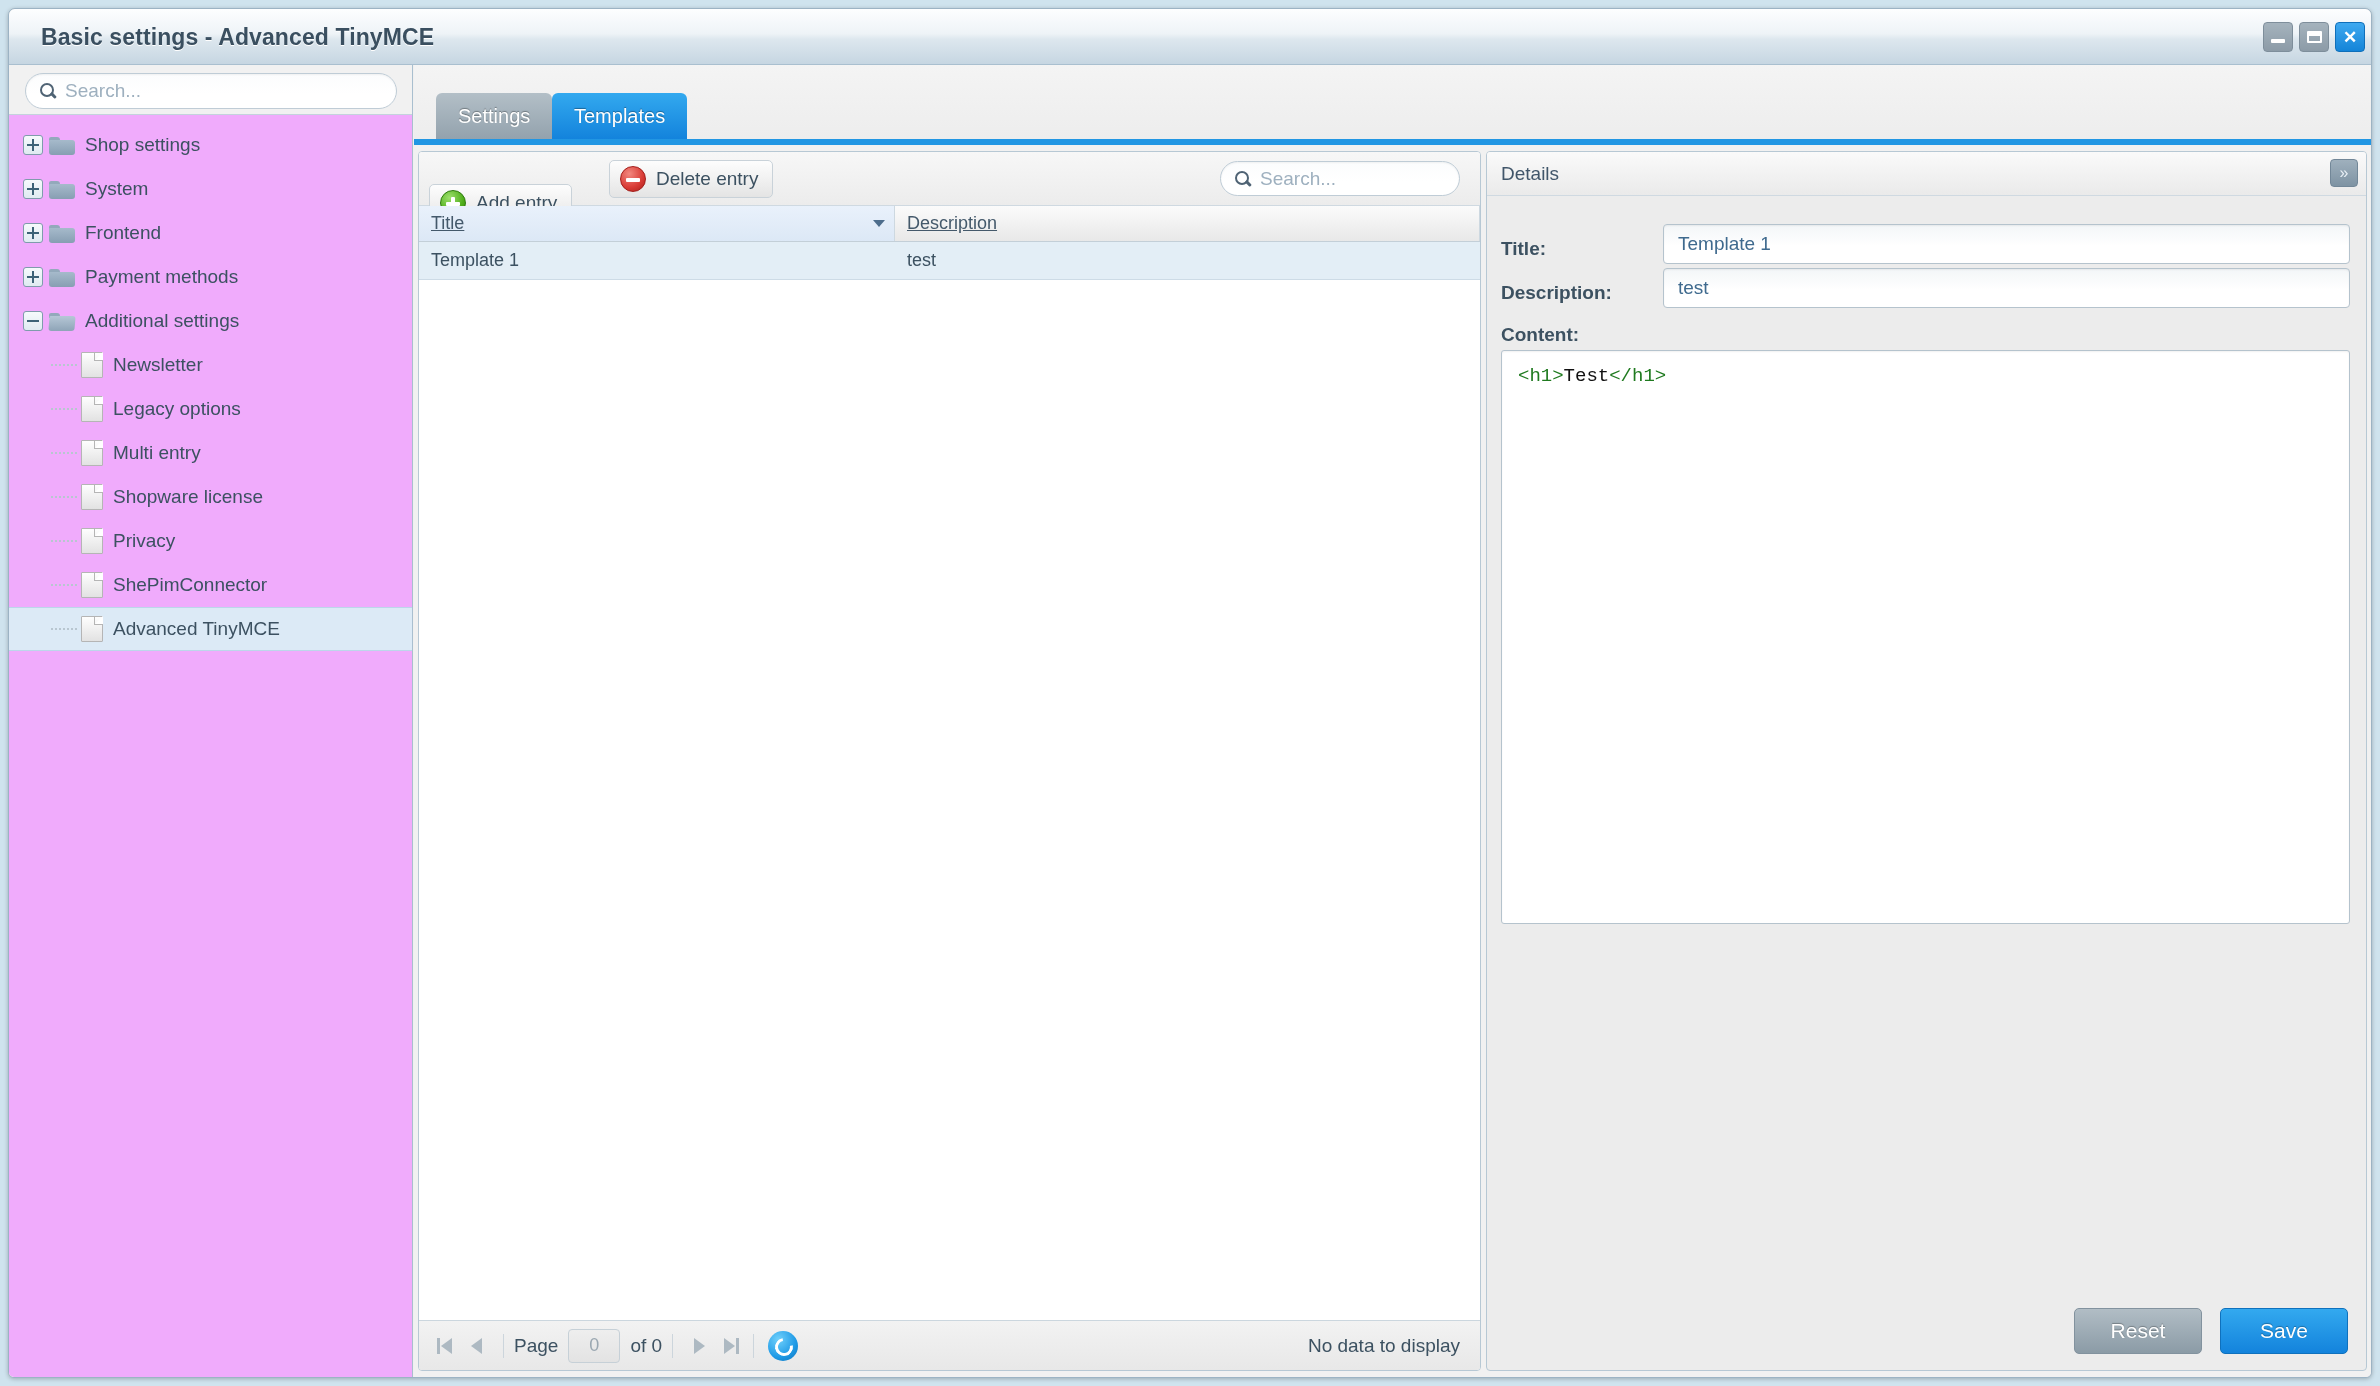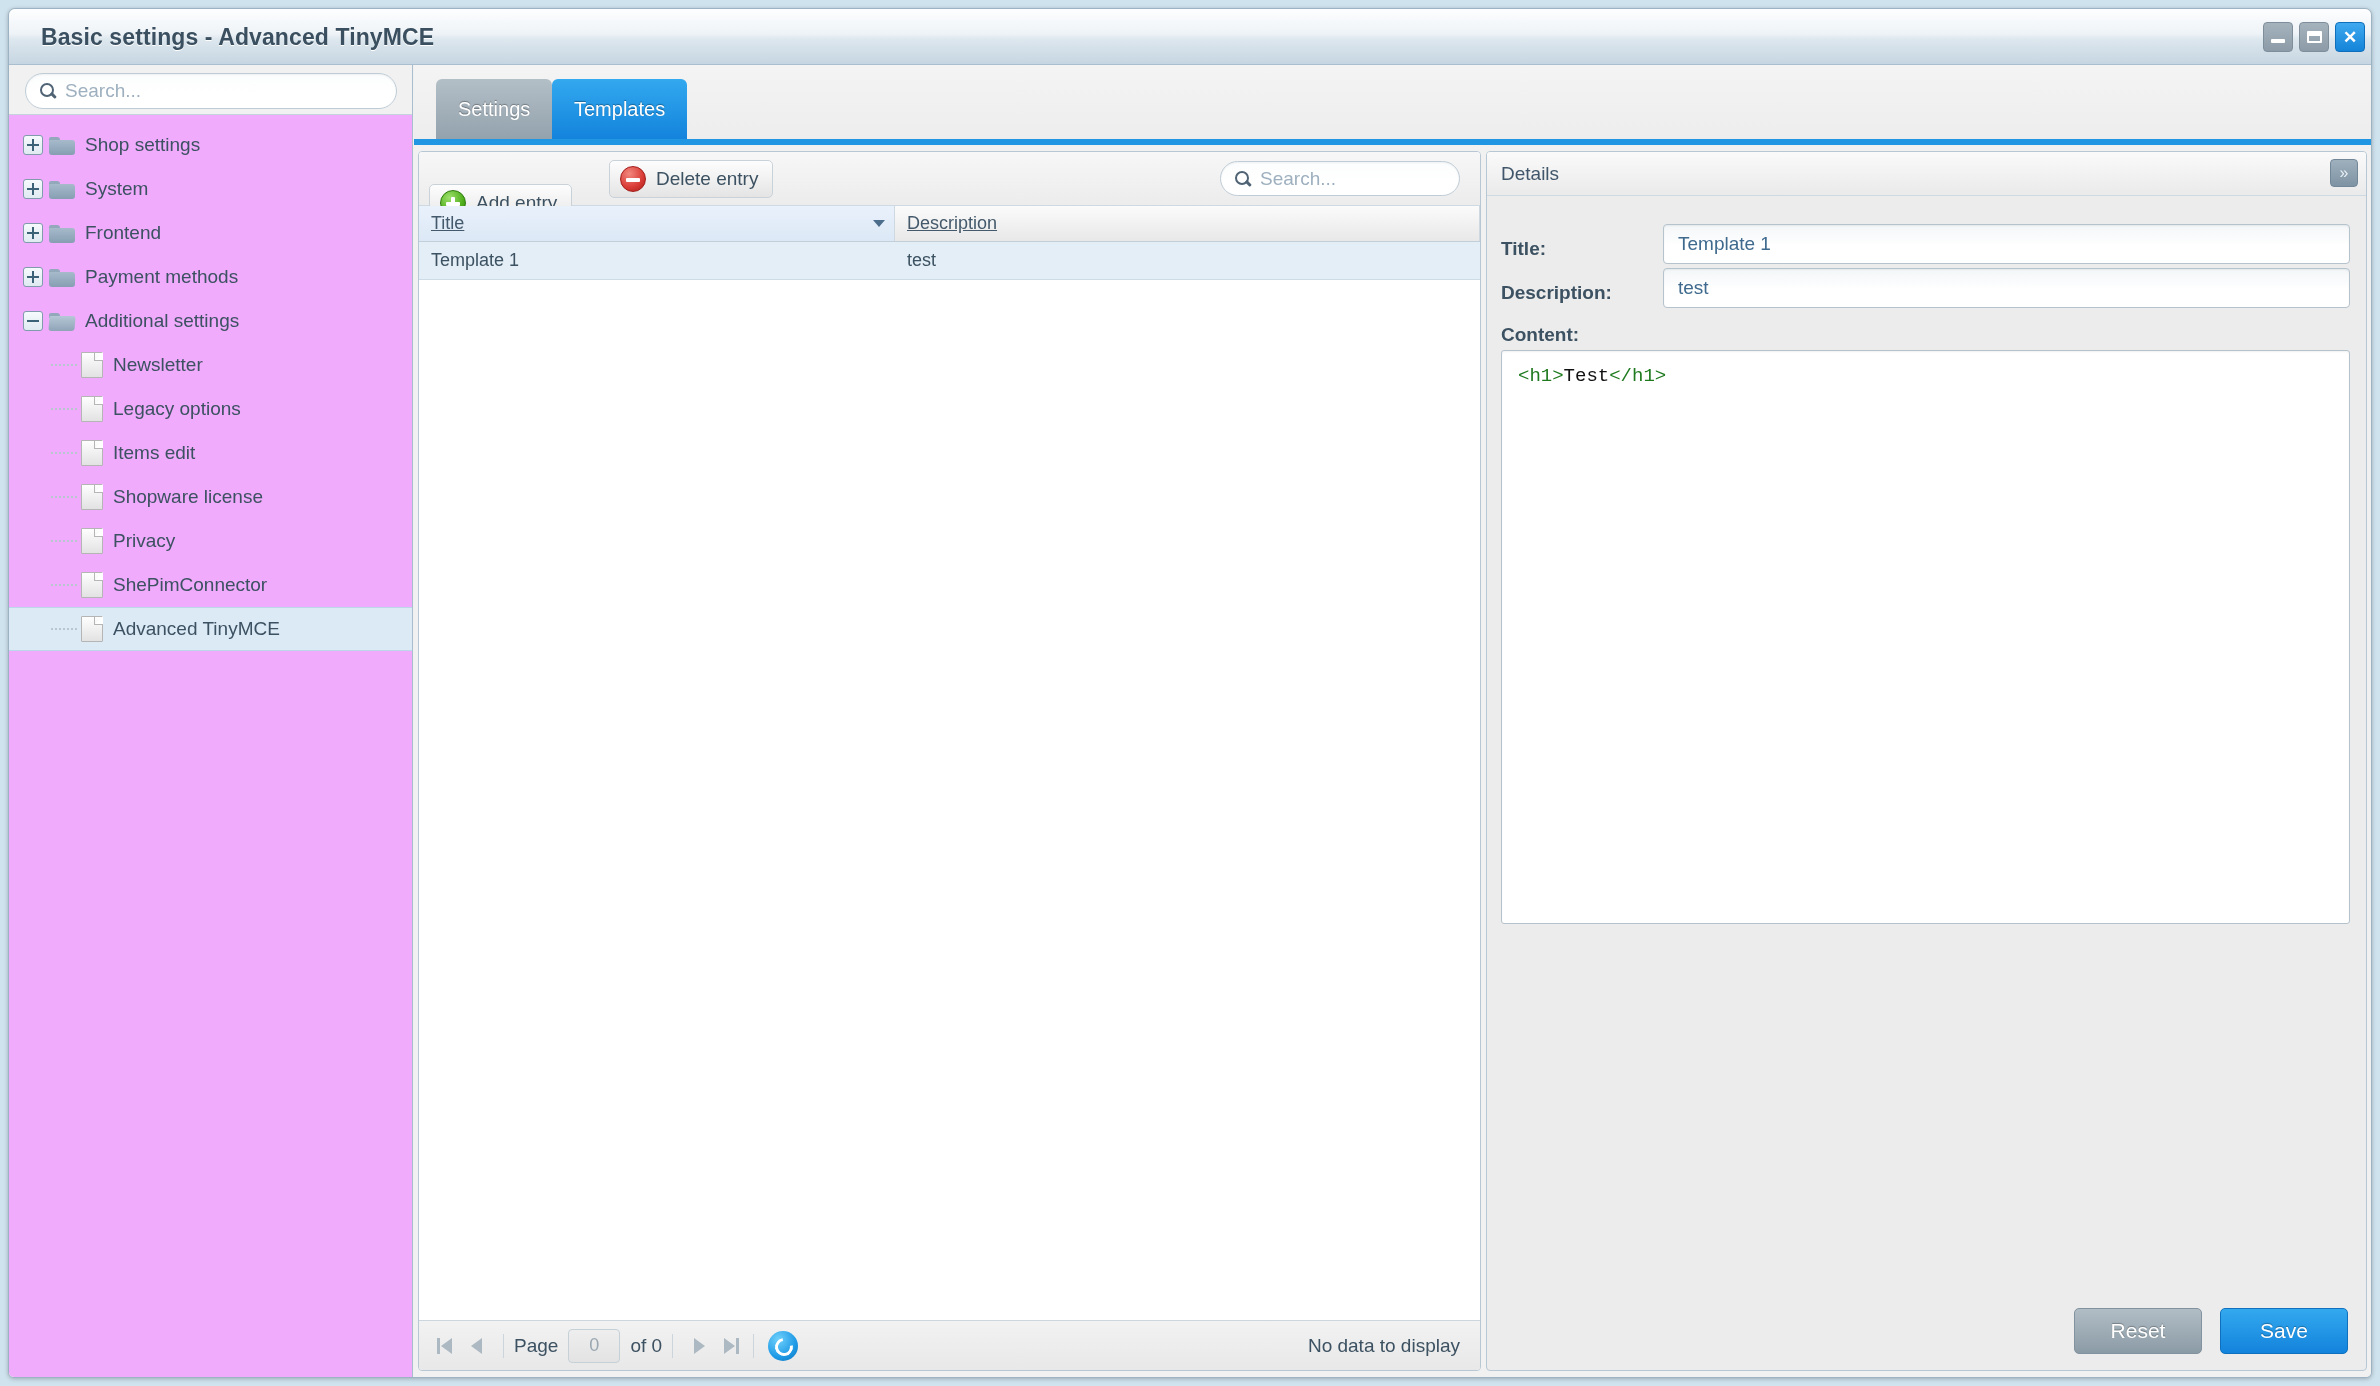--- a/index.html
+++ b/index.html
@@ -177,21 +177,21 @@
     position: absolute; left: 405px; top: 56px; right: 0; bottom: 0;
     background: #f1f1f1;
   }
   #tabbar {
     position: absolute; left: 0; top: 0; right: 0; height: 80px;
     background: linear-gradient(to bottom,#f4f4f4,#ededed);
     border-bottom: 6px solid #2196e3;
   }
   .tab {
     position: absolute; bottom: 0;
-    height: 60px; padding: 0 22px;
+    height: 46px; padding: 0 22px;
     display: flex; align-items: center; justify-content: center;
     font-size: 20px; color: #ffffff;
     text-shadow: 0 -1px 1px rgba(0,0,0,.35);
     border-radius: 6px 6px 0 0;
     cursor: pointer;
   }
   .tab.inactive {
     left: 22px;
     background: linear-gradient(to bottom, #b3bfc7 0%, #93a2ad 100%);
   }
@@ -468,21 +468,21 @@
         <div class="tree-node">
           <span class="tn-indent" style="width: 42px;"></span>
           <span class="dotline"></span>
           <span class="page-icon"></span>
           <span>Legacy options</span>
         </div>
         <div class="tree-node">
           <span class="tn-indent" style="width: 42px;"></span>
           <span class="dotline"></span>
           <span class="page-icon"></span>
-          <span>Items edit</span>
+          <span>Multi entry</span>
         </div>
         <div class="tree-node">
           <span class="tn-indent" style="width: 42px;"></span>
           <span class="dotline"></span>
           <span class="page-icon"></span>
           <span>Shopware license</span>
         </div>
         <div class="tree-node">
           <span class="tn-indent" style="width: 42px;"></span>
           <span class="dotline"></span>

